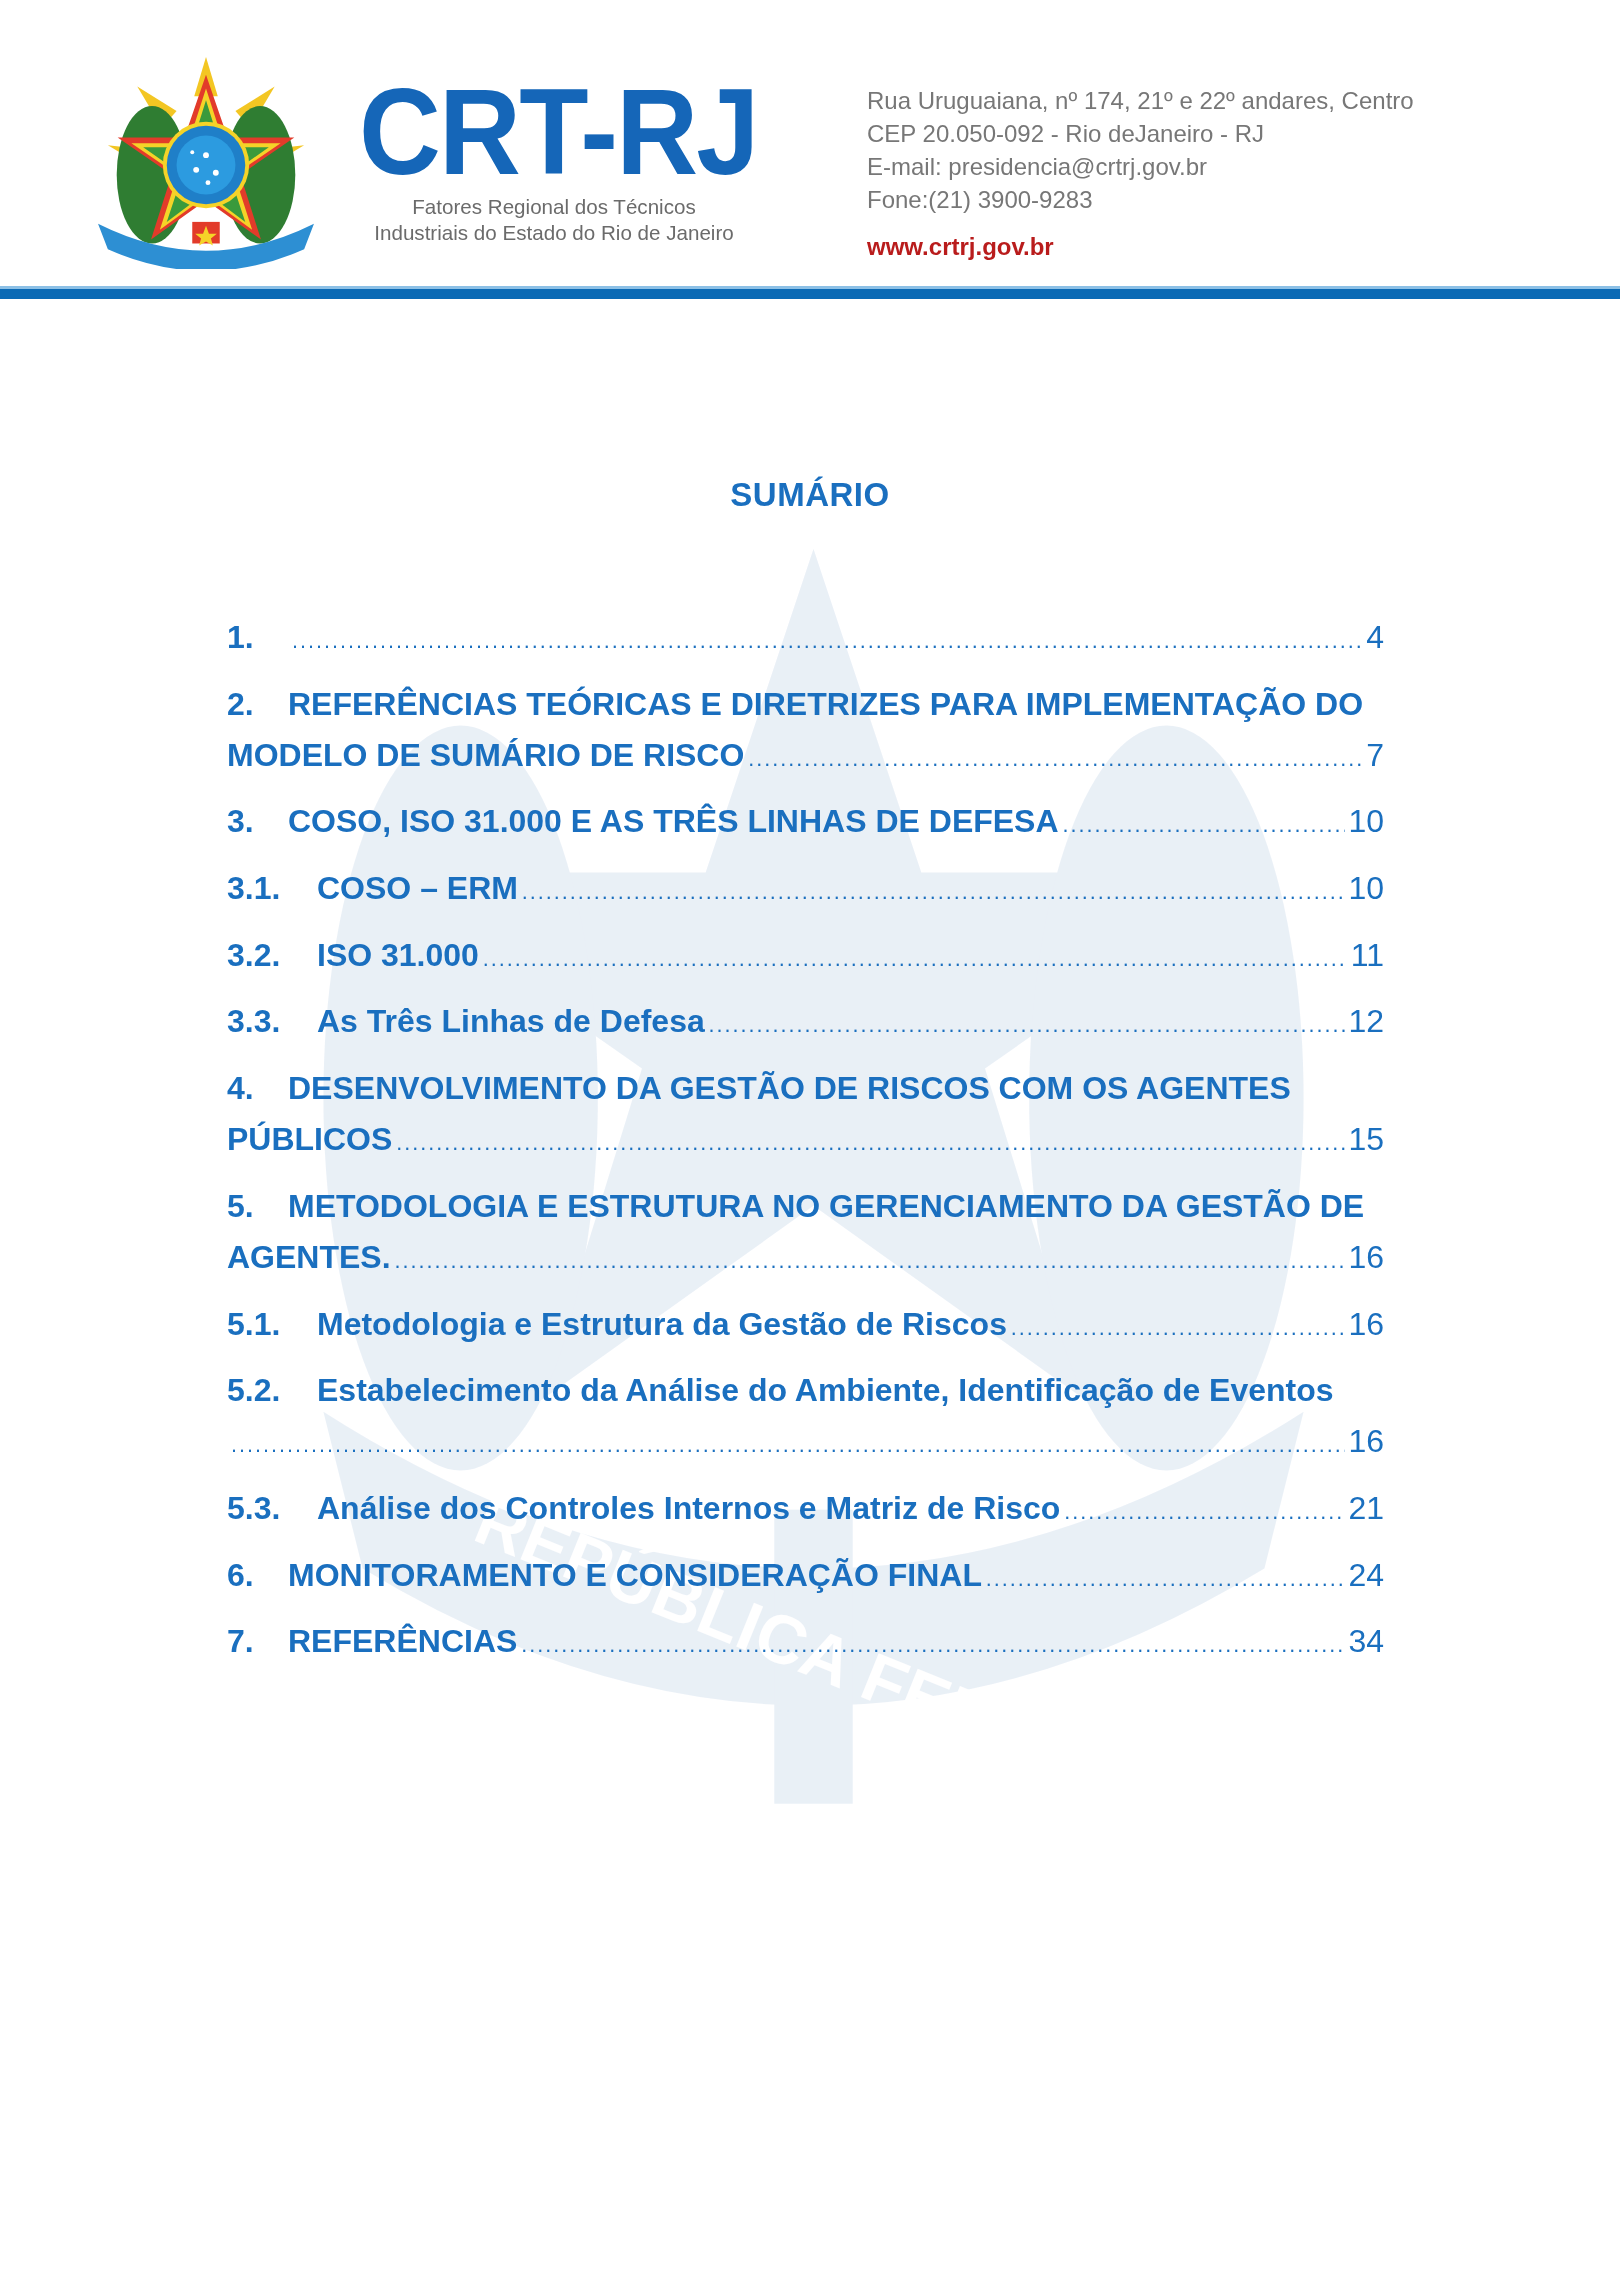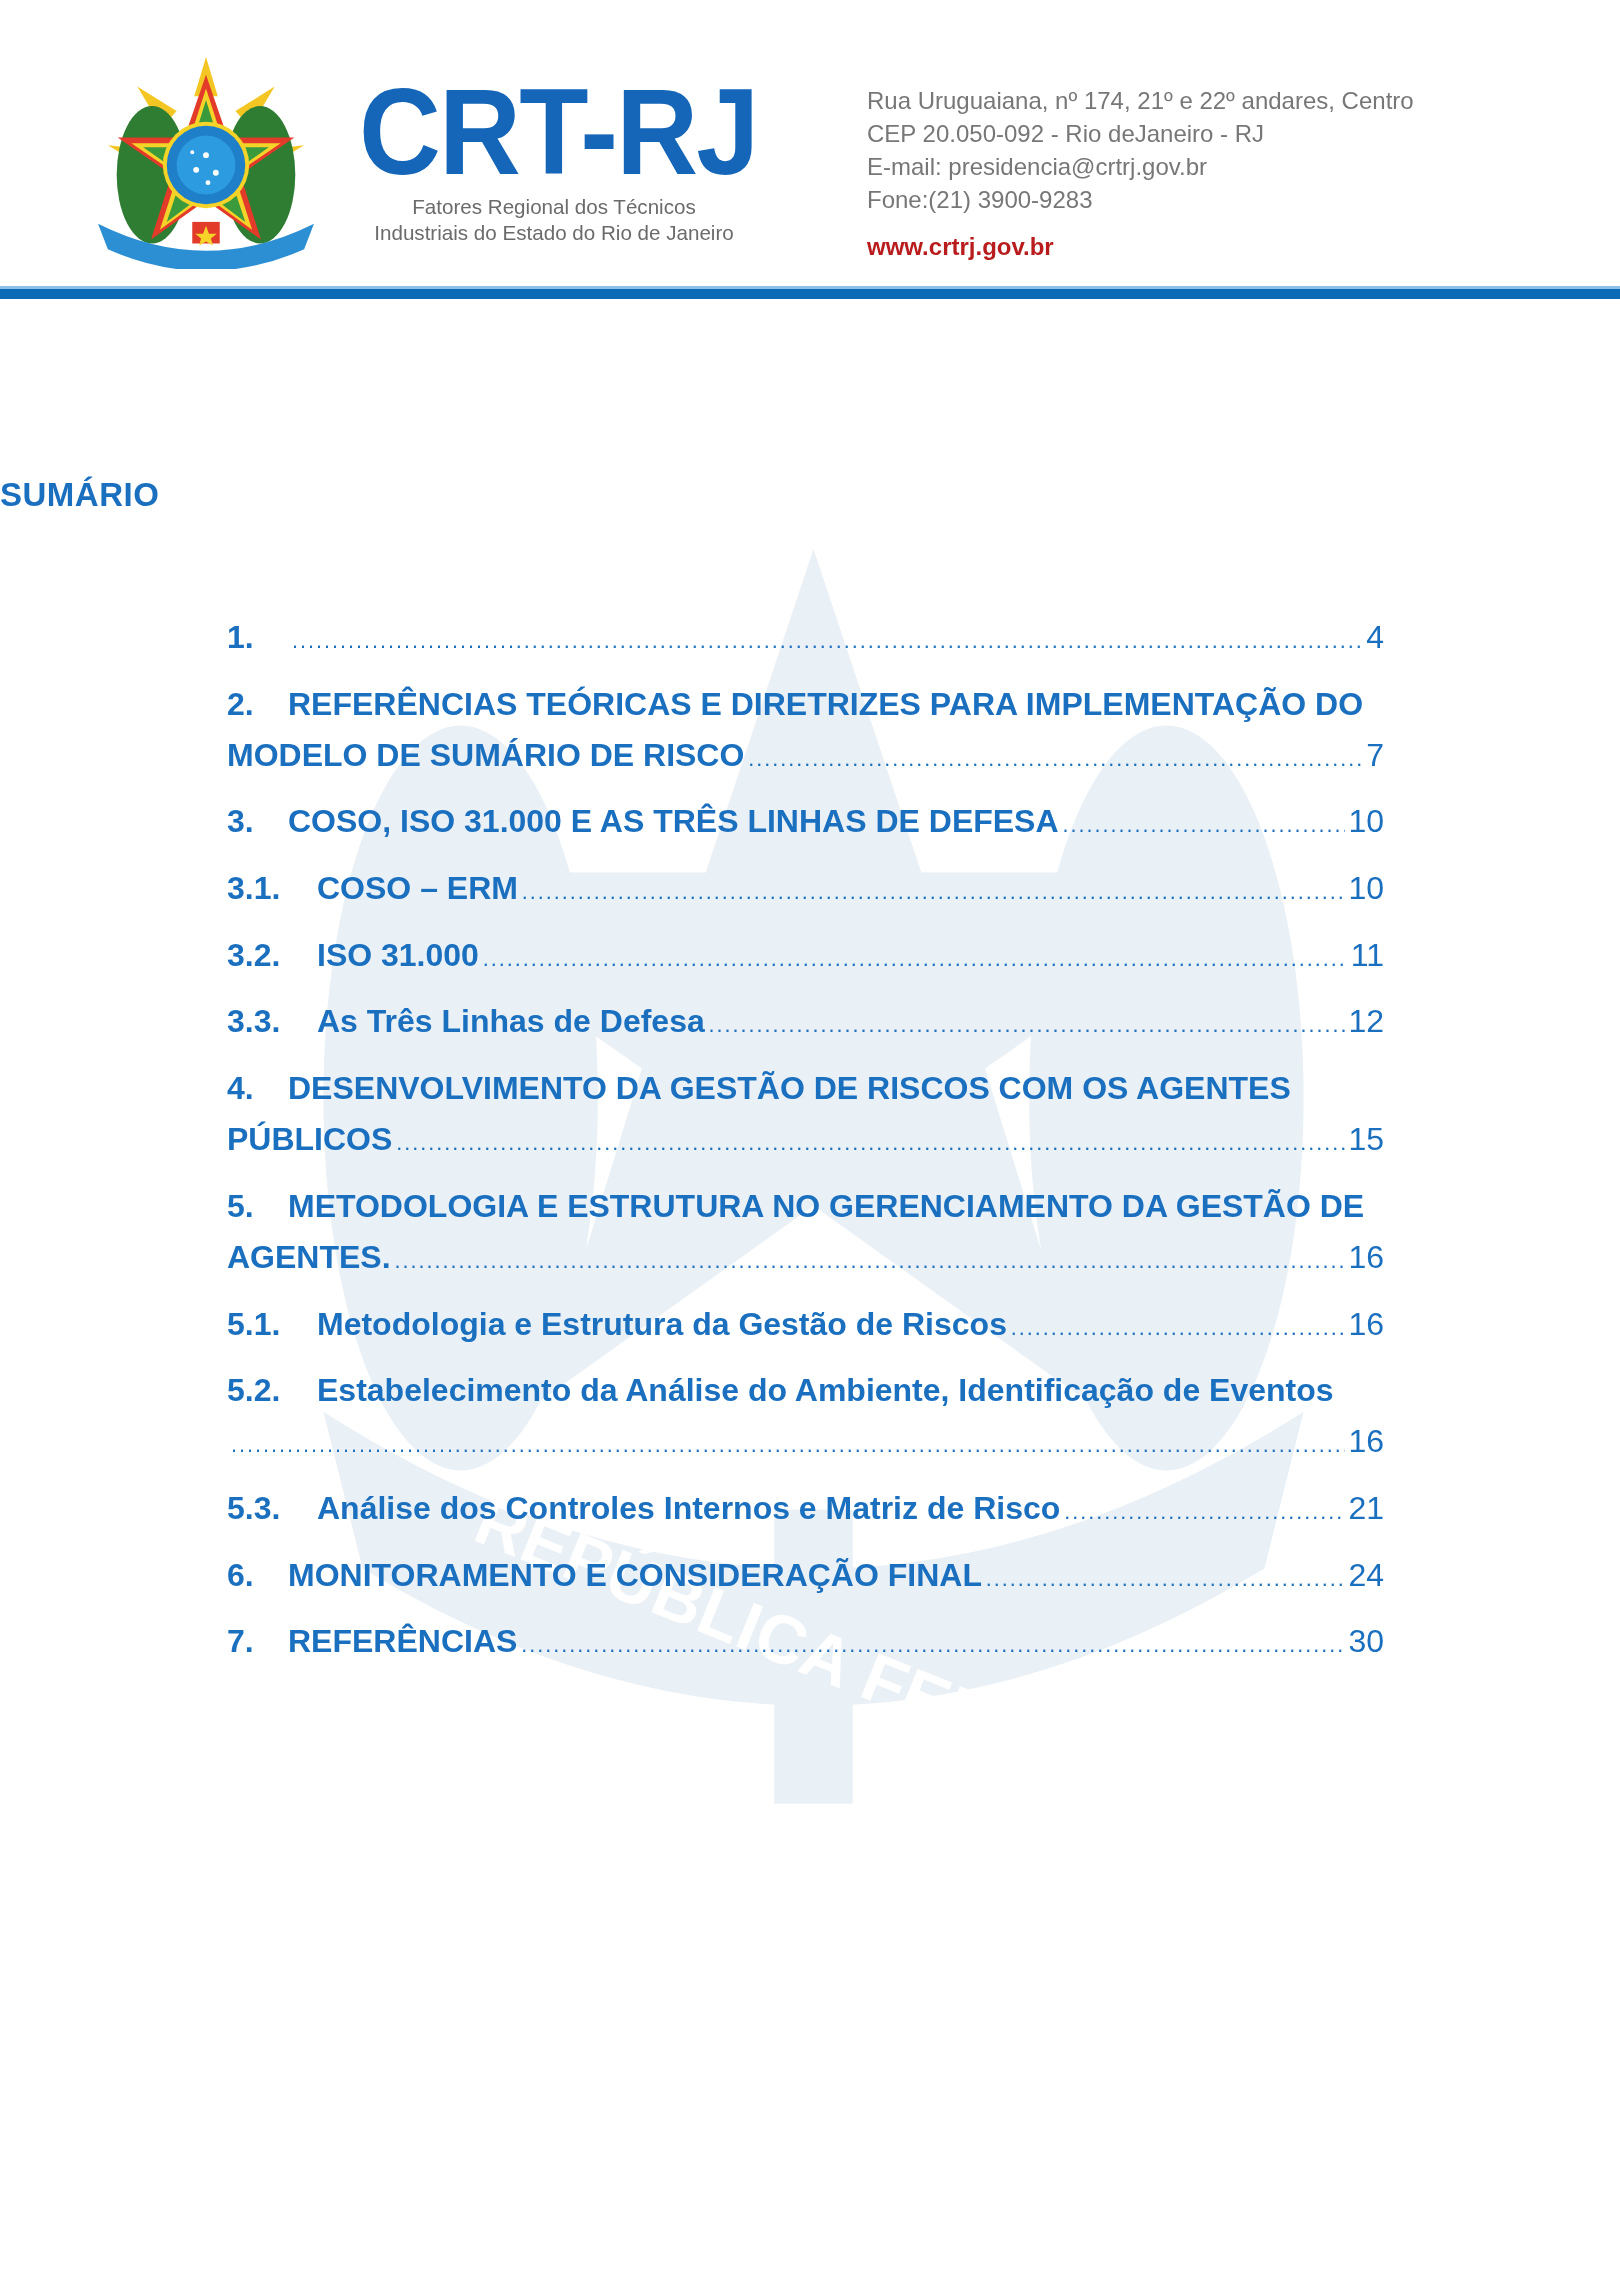--- a/index.html
+++ b/index.html
@@ -10,21 +10,21 @@
   .logo-text { position:absolute; left:359px; top:71px; font-family:"Liberation Sans", sans-serif;
                font-weight:bold; font-size:122px; line-height:122px; color:#1566b8; letter-spacing:-2px;
                transform:scaleX(0.93); transform-origin:left top; }
   .logo-sub { position:absolute; left:361px; top:194px; width:386px; text-align:center; color:#6b6b6b;
               font-size:20.6px; line-height:25.5px; }
   .address { position:absolute; left:867px; top:84px; color:#777777; font-size:24px; line-height:33px; }
   .address .web { color:#b91c1c; font-weight:bold; margin-top:13.7px; }
   .rule-thin { position:absolute; left:0; top:286px; width:1620px; height:2.9px; background:#8cc0e6; }
   .rule { position:absolute; left:0; top:289px; width:1620px; height:9.8px; background:#0b6ab5; }
   .watermark { position:absolute; left:294px; top:549px; width:1039px; height:1294px; opacity:0.09; }
-  .title { position:absolute; left:0; width:1620px; top:476px; text-align:left; color:#1a6fbf;
+  .title { position:absolute; left:0; width:1620px; top:476px; text-align:center; color:#1a6fbf;
            font-weight:bold; font-size:33px; letter-spacing:0.5px; }
   .toc { position:absolute; left:227px; top:612px; width:1157px; color:#1a6fbf; font-size:32px; }
   .entry { position:relative; margin-bottom:12.7px; }
   .entry .line { display:flex; align-items:baseline; line-height:51px; white-space:nowrap; }
   .entry .first { line-height:51px; font-weight:bold; white-space:nowrap; }
   .num { font-weight:bold; display:inline-block; }
   .num.l1 { width:61px; }
   .num.l2 { width:90px; }
   .lbl { font-weight:bold; }
   .dots { flex:1; overflow:hidden; margin:0 3.9px; letter-spacing:2px; font-size:21.6px; color:#1a6fbf; }
@@ -219,18 +219,18 @@
       <span class="dots"></span>
       <span class="page">24</span>
     </div>
   </div>
 
   <div class="entry">
     <div class="line">
       <span class="num l1">7.</span>
       <span class="lbl">REFERÊNCIAS</span>
       <span class="dots"></span>
-      <span class="page">30</span>
+      <span class="page">34</span>
     </div>
   </div>
 
 </div>
 
 
 </body></html>

